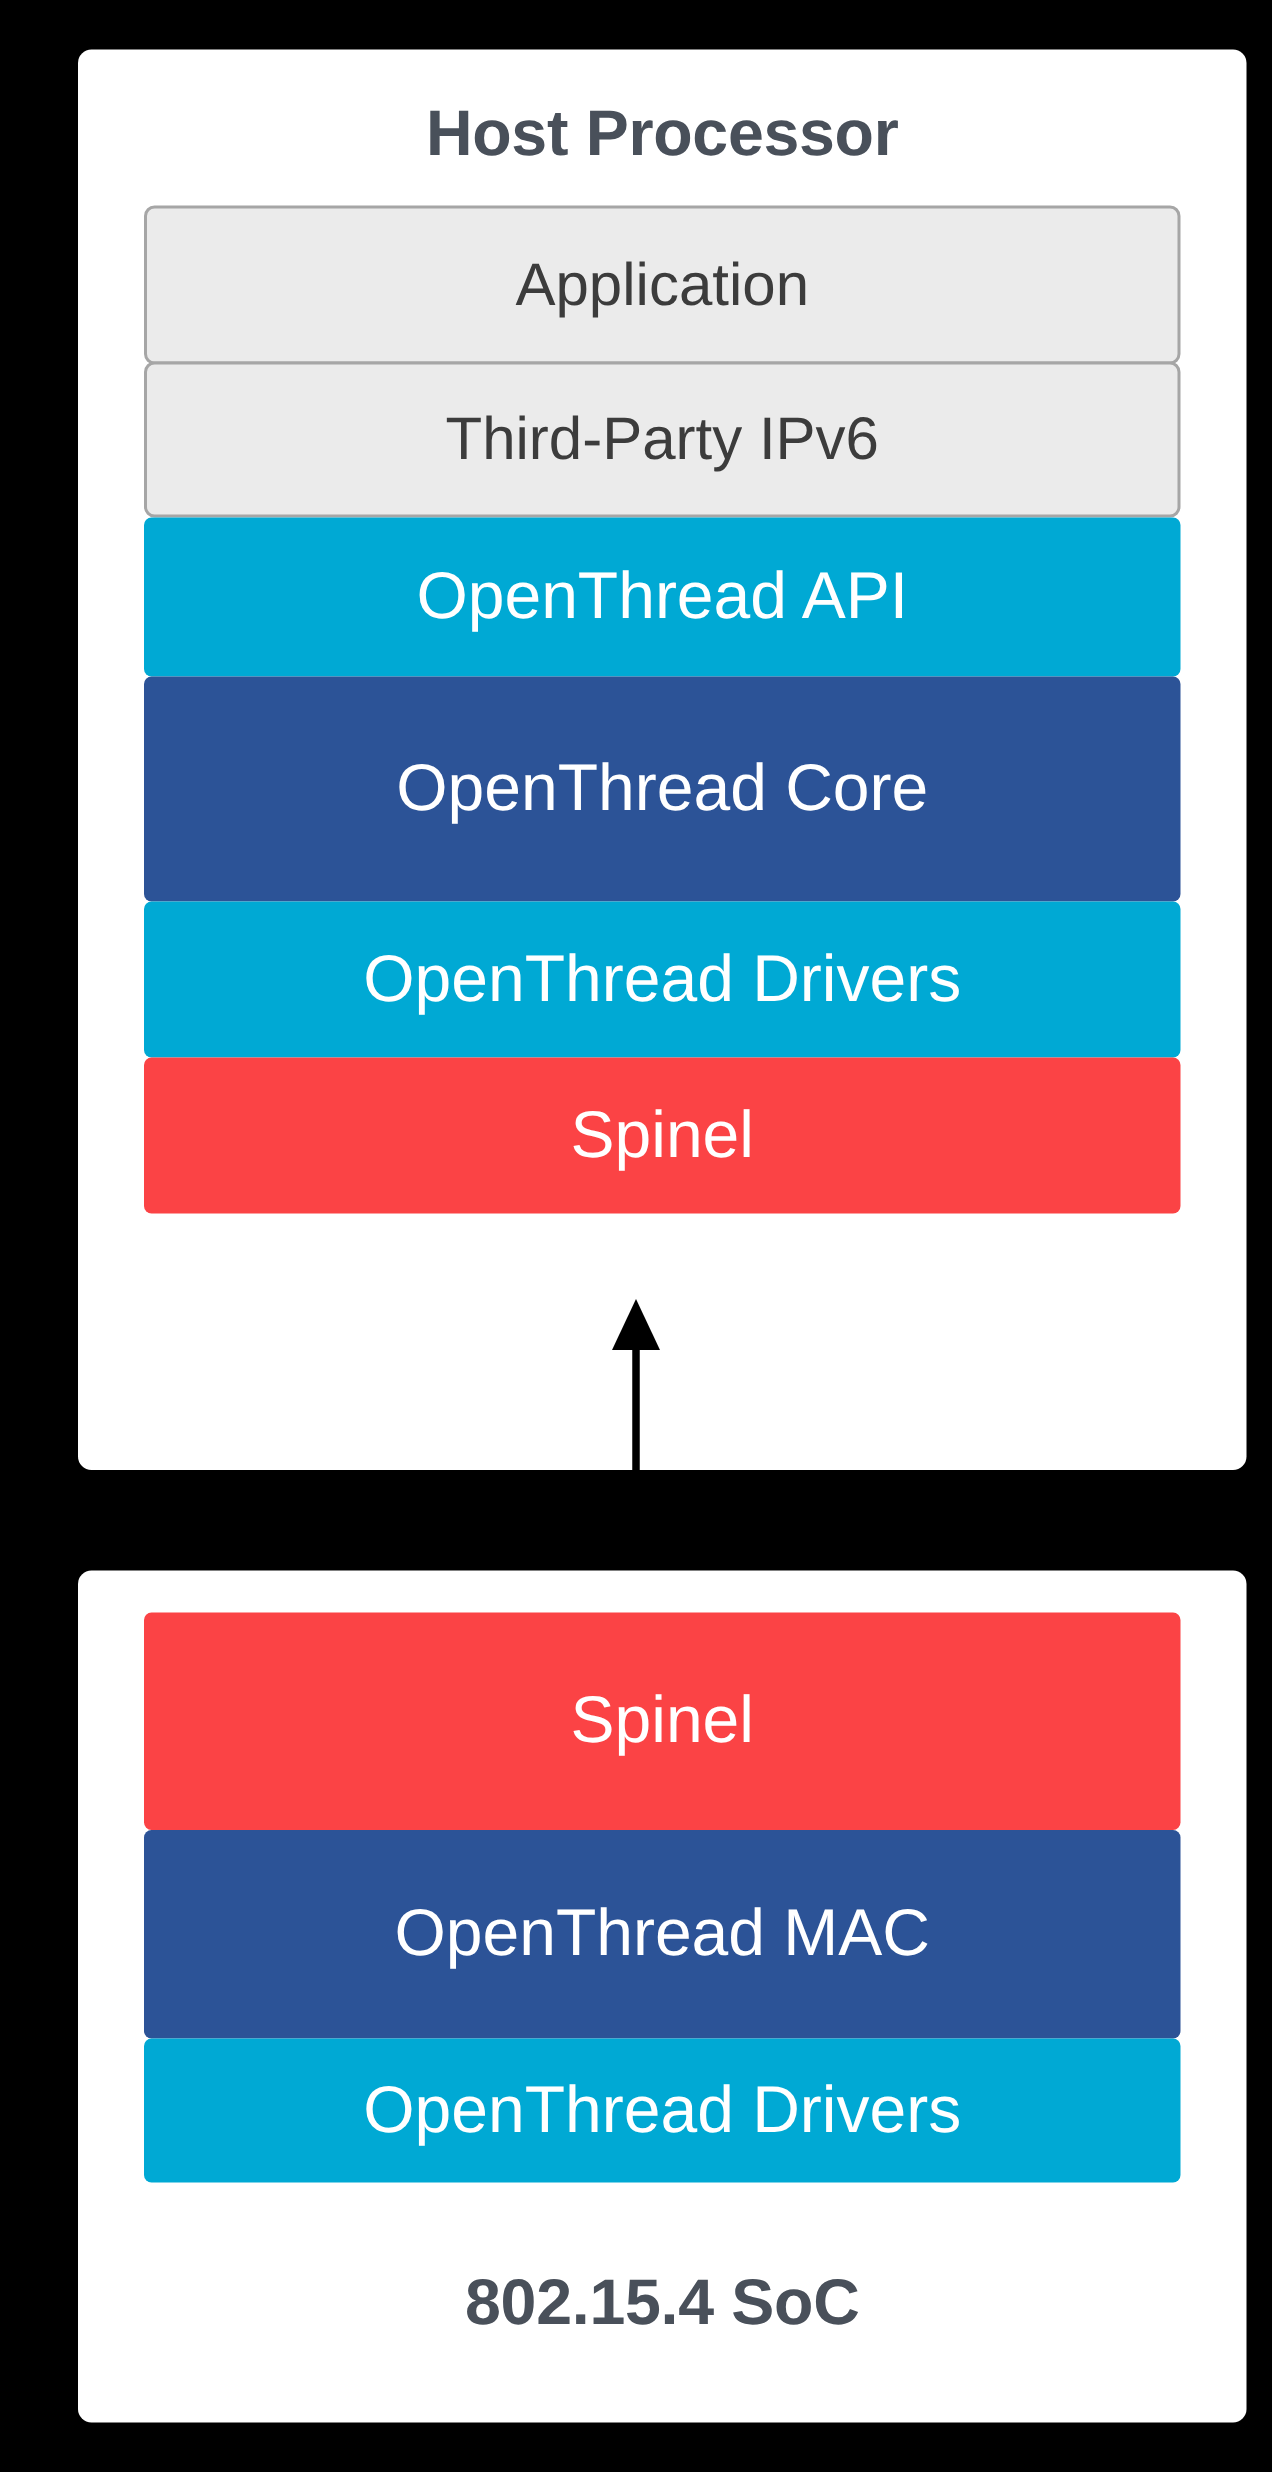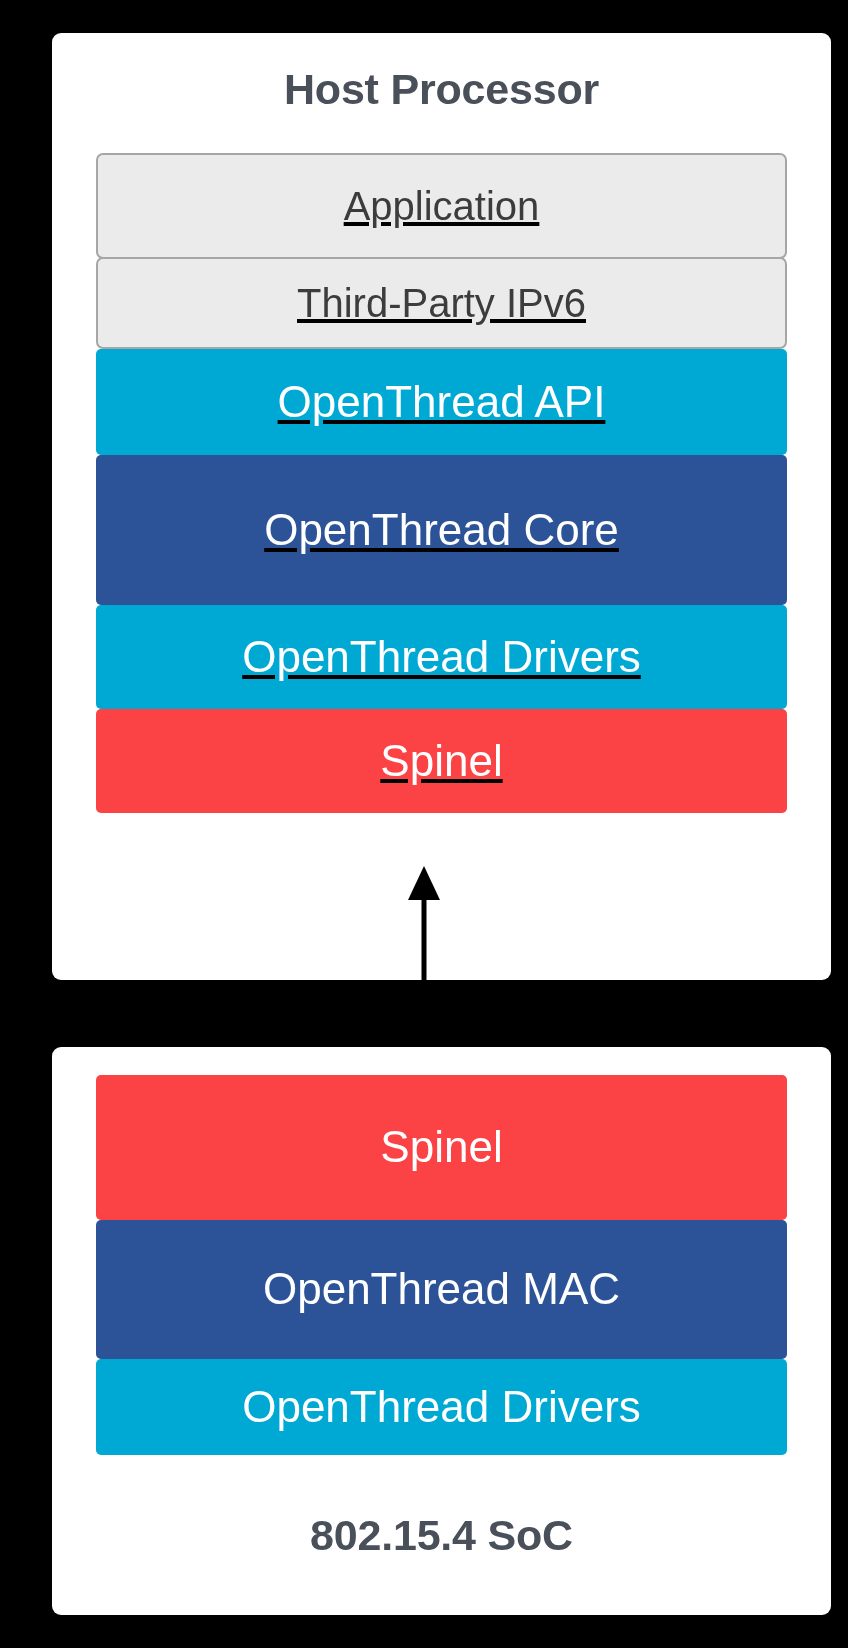--- a/index.html
+++ b/index.html
@@ -56,21 +56,21 @@
   }
   #host-title { top: 32px; }
   #soc-title  { top: 464px; }
 
   
   .stack {
     position: absolute;
     left: 44px;
     width: 691px;
   }
-  #host-stack { top: 120px; text-decoration: underline; }
+  #host-stack { top: 104px; }
   #soc-stack  { top: 28px; }
 
   .layer {
     position: relative;
     box-sizing: border-box;
     display: flex;
     align-items: center;
     justify-content: center;
     text-align: center;
   }
@@ -90,21 +90,21 @@
   }
   
   .layer.solid {
     color: #ffffff;
     font-size: 44px;
     border-radius: 5px;
   }
 
   
   #host-l0 { height: 106px; }
-  #host-l1 { height: 92px; margin-top: -2px; }
+  #host-l1 { height: 104px; margin-top: -2px; }
   #host-l2 { height: 106px; background: #00a9d4; margin-top: 0px; }
   #host-l3 { height: 150px; background: #2c5397; }
   #host-l4 { height: 104px; background: #00a9d4; }
   #host-l5 { height: 104px; background: #fb4345; }
 
   
   #soc-l0 { height: 145px; background: #fb4345; }
   #soc-l1 { height: 139px; background: #2c5397; }
   #soc-l2 { height: 96px;  background: #00a9d4; }
 

